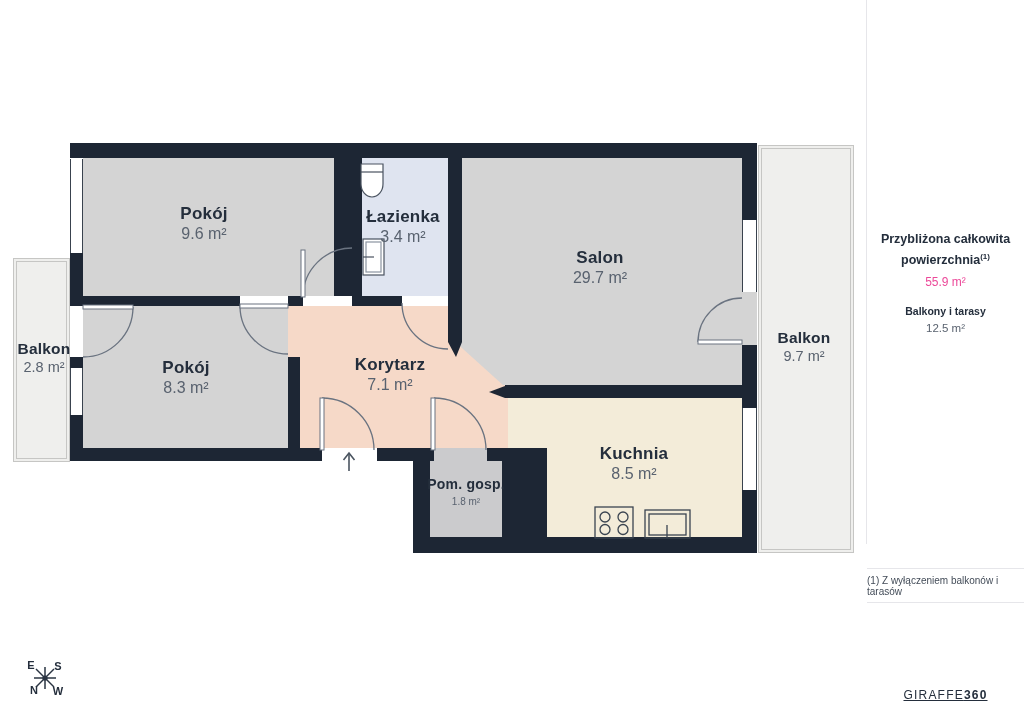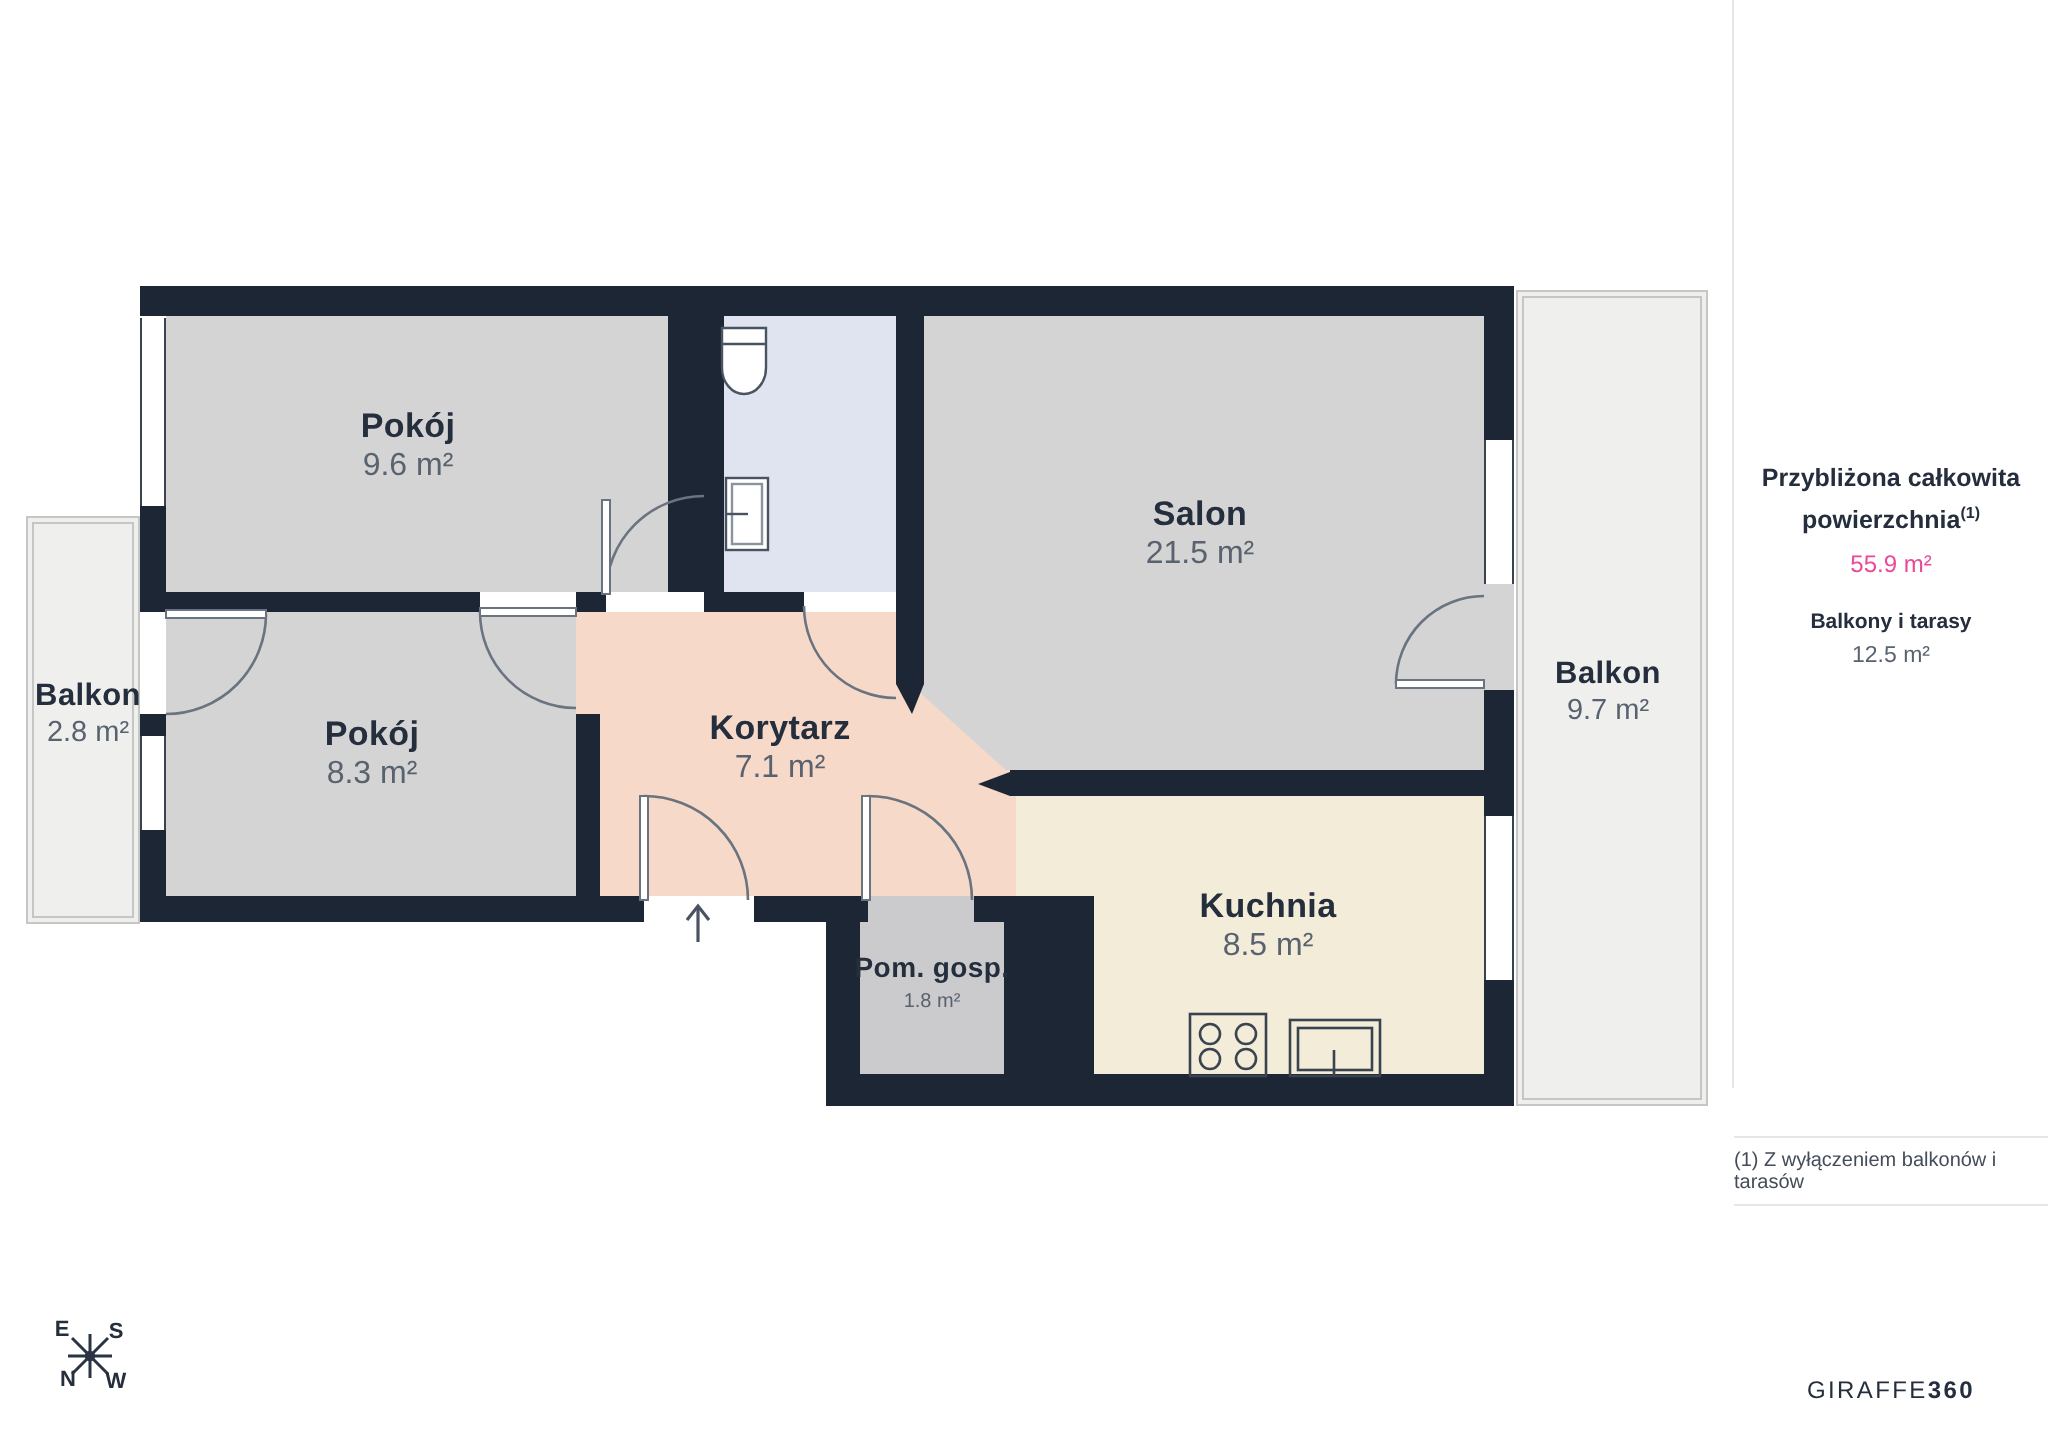--- a/index.html
+++ b/index.html
@@ -34,21 +34,21 @@
   .sidebar{position:absolute;left:866px;top:0;width:158px;height:544px;background:#fff;border-left:1px solid #e6e6ea;box-sizing:border-box;}
   .side-main{position:absolute;top:231px;left:0;right:0;text-align:center;padding:0 12px;}
   .side-title{font-size:12.5px;font-weight:700;line-height:17px;color:#242e3c;}
   .side-title sup{font-size:8px;}
   .side-total{margin-top:6px;font-size:12px;color:#ec4899;}
   .side-balc-label{margin-top:16px;font-size:10.5px;font-weight:700;color:#242e3c;}
   .side-balc-val{margin-top:5px;font-size:11.5px;color:#59626f;}
   .side-foot{position:absolute;top:568px;left:0;right:0;height:35px;border-top:1px solid #e6e6ea;border-bottom:1px solid #e6e6ea;
              display:flex;align-items:center;justify-content:center;font-size:10px;color:#434c58;box-sizing:border-box;}
   .side-disc{position:absolute;top:614px;left:0;right:0;padding:0 5px;text-align:center;font-size:9.4px;line-height:11.6px;color:#4b5563;}
-  .side-logo{position:absolute;top:688px;left:0;right:0;text-align:center;font-size:12px;letter-spacing:1.2px;color:#242e3c;}
+  .side-logo{position:absolute;top:688px;left:0;right:0;text-align:center;font-size:12px;letter-spacing:1.2px;color:#242e3c;text-decoration:underline;}
   .side-logo .bold{font-weight:700;}
   
   .cletter{position:absolute;width:16px;text-align:center;font-size:11px;font-weight:700;color:#242e3c;z-index:5;}
 </style>
 </head>
 <body>
 
 <div class="stage">
 
   <div class="floor f-room" style="left:83px;top:158px;width:251px;height:138px;"></div>
@@ -152,23 +152,27 @@
       <rect x="645" y="510" width="45" height="28"></rect>
       <rect x="649" y="514" width="37" height="21"></rect>
       <line x1="667" y1="525" x2="667" y2="538"></line>
     </g>
   </svg>
 
   <div class="rlabel" style="left:204px;top:223px;">
     <span class="rname">Pokój</span>
     <span class="rarea">9.6 m²</span>
   </div>
+  <div class="rlabel" style="left:403px;top:226px;">
+    <span class="rname">Łazienka</span>
+    <span class="rarea">3.4 m²</span>
+  </div>
   <div class="rlabel" style="left:600px;top:267px;">
     <span class="rname">Salon</span>
-    <span class="rarea">21.5 m²</span>
+    <span class="rarea">29.7 m²</span>
   </div>
   <div class="rlabel" style="left:186px;top:377px;">
     <span class="rname">Pokój</span>
     <span class="rarea">8.3 m²</span>
   </div>
   <div class="rlabel" style="left:390px;top:374px;text-align:center;">
     <span class="rname">Korytarz</span>
     <span class="rarea">7.1 m²</span>
   </div>
   <div class="rlabel" style="left:634px;top:463px;">

